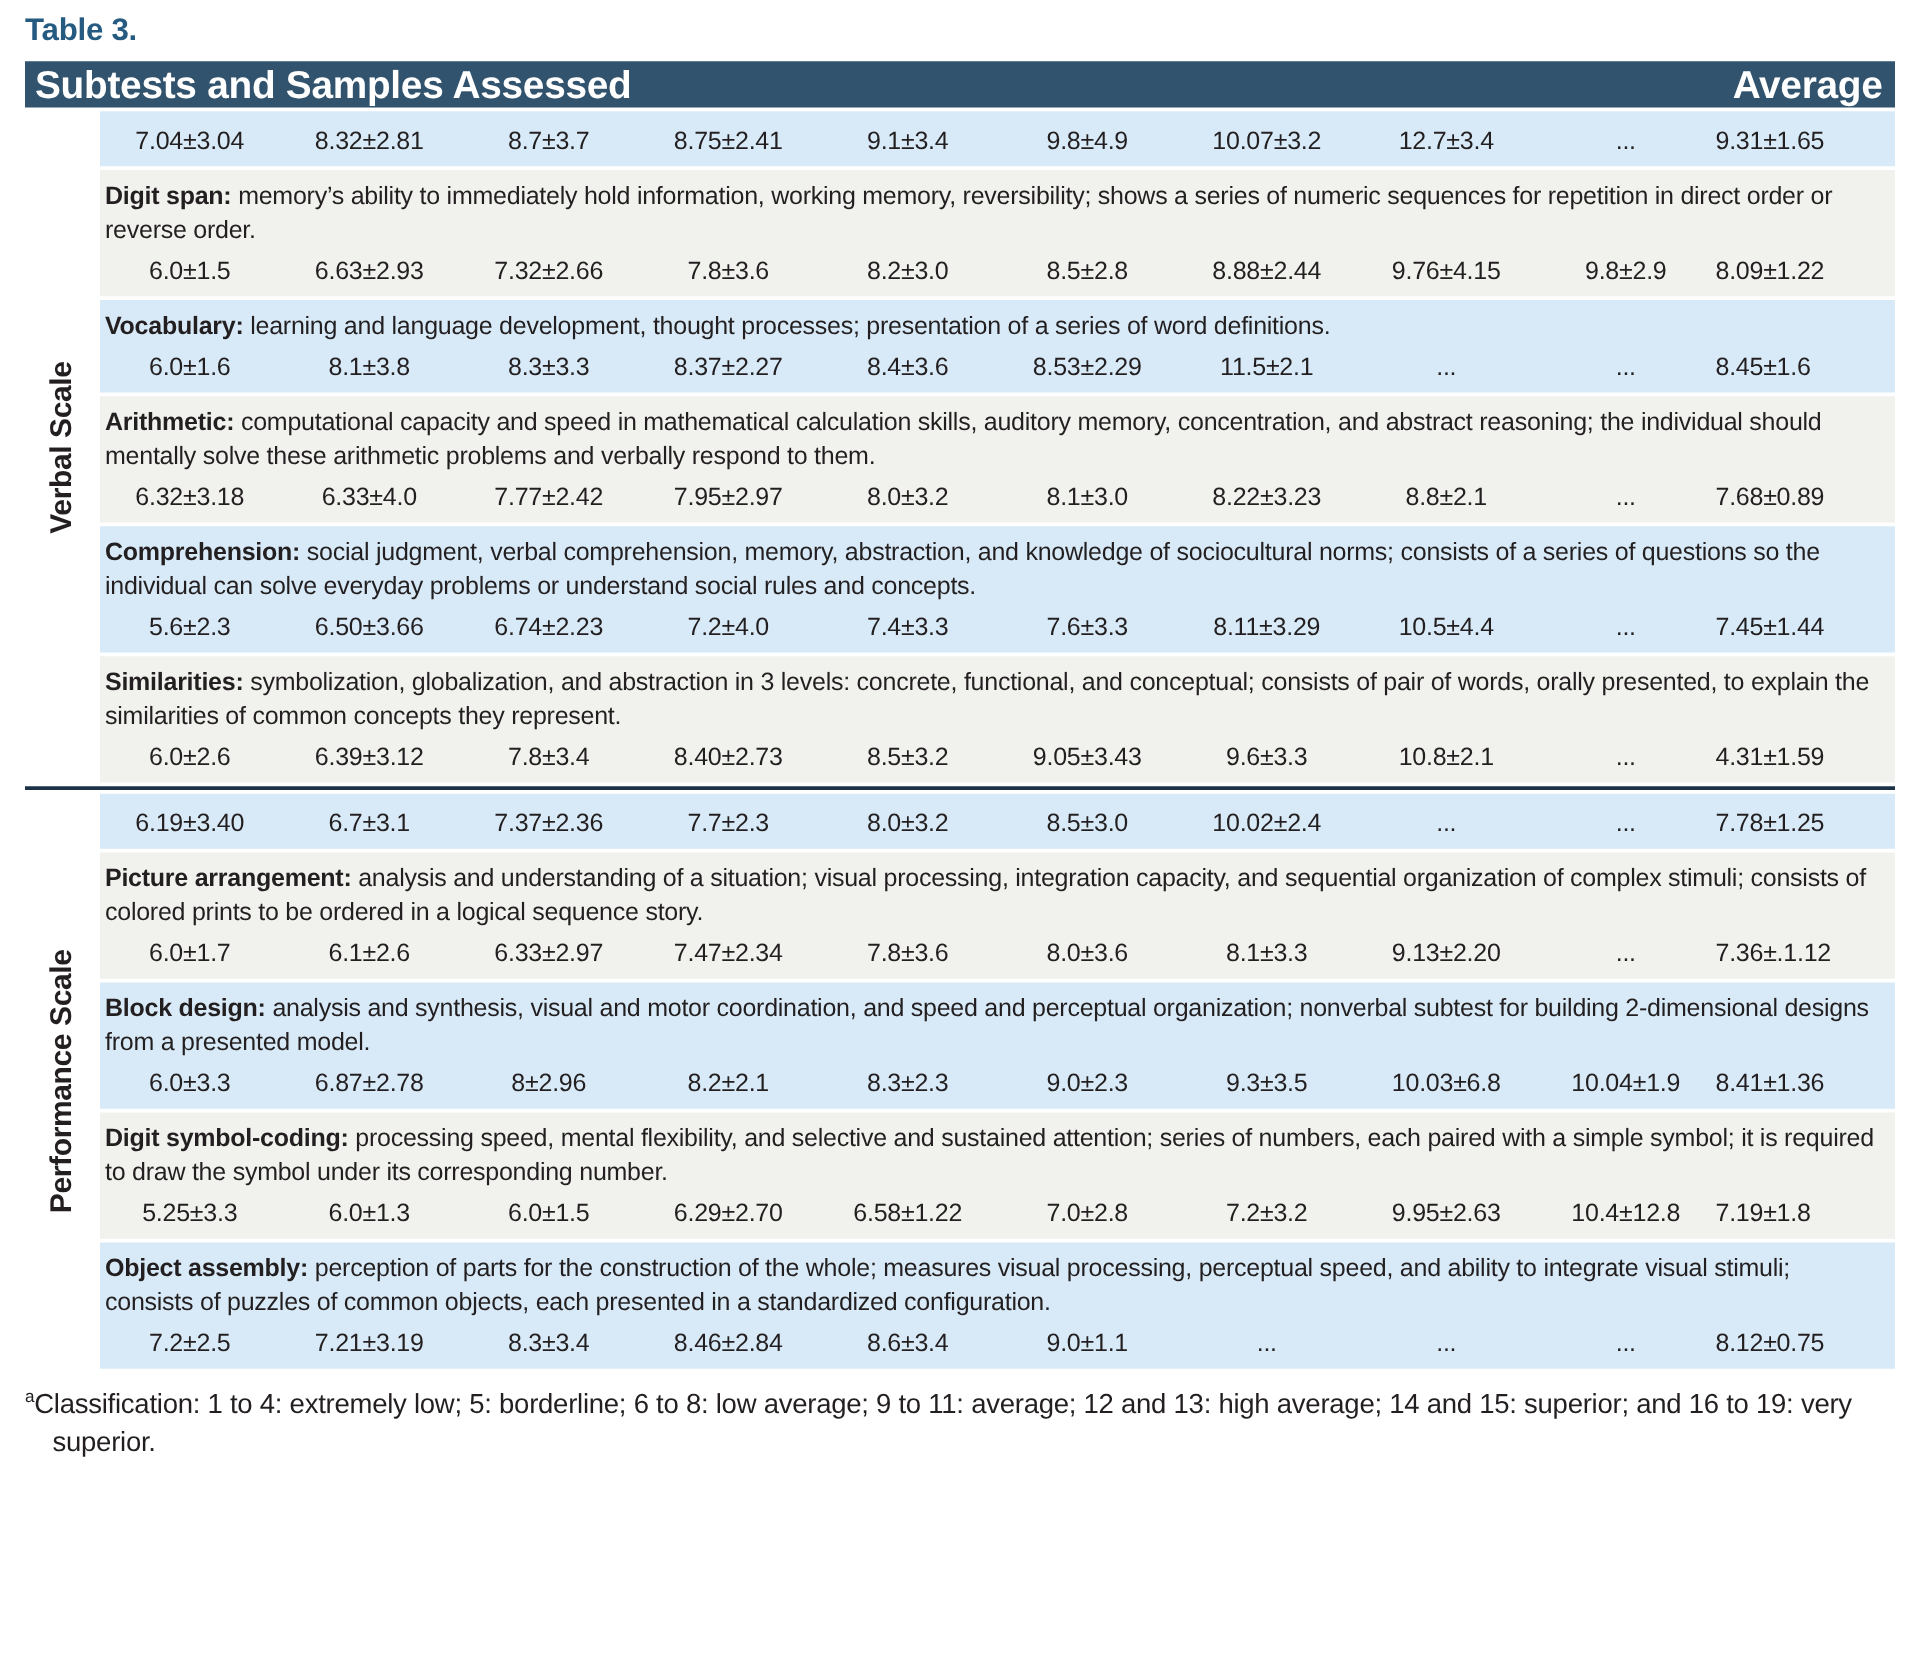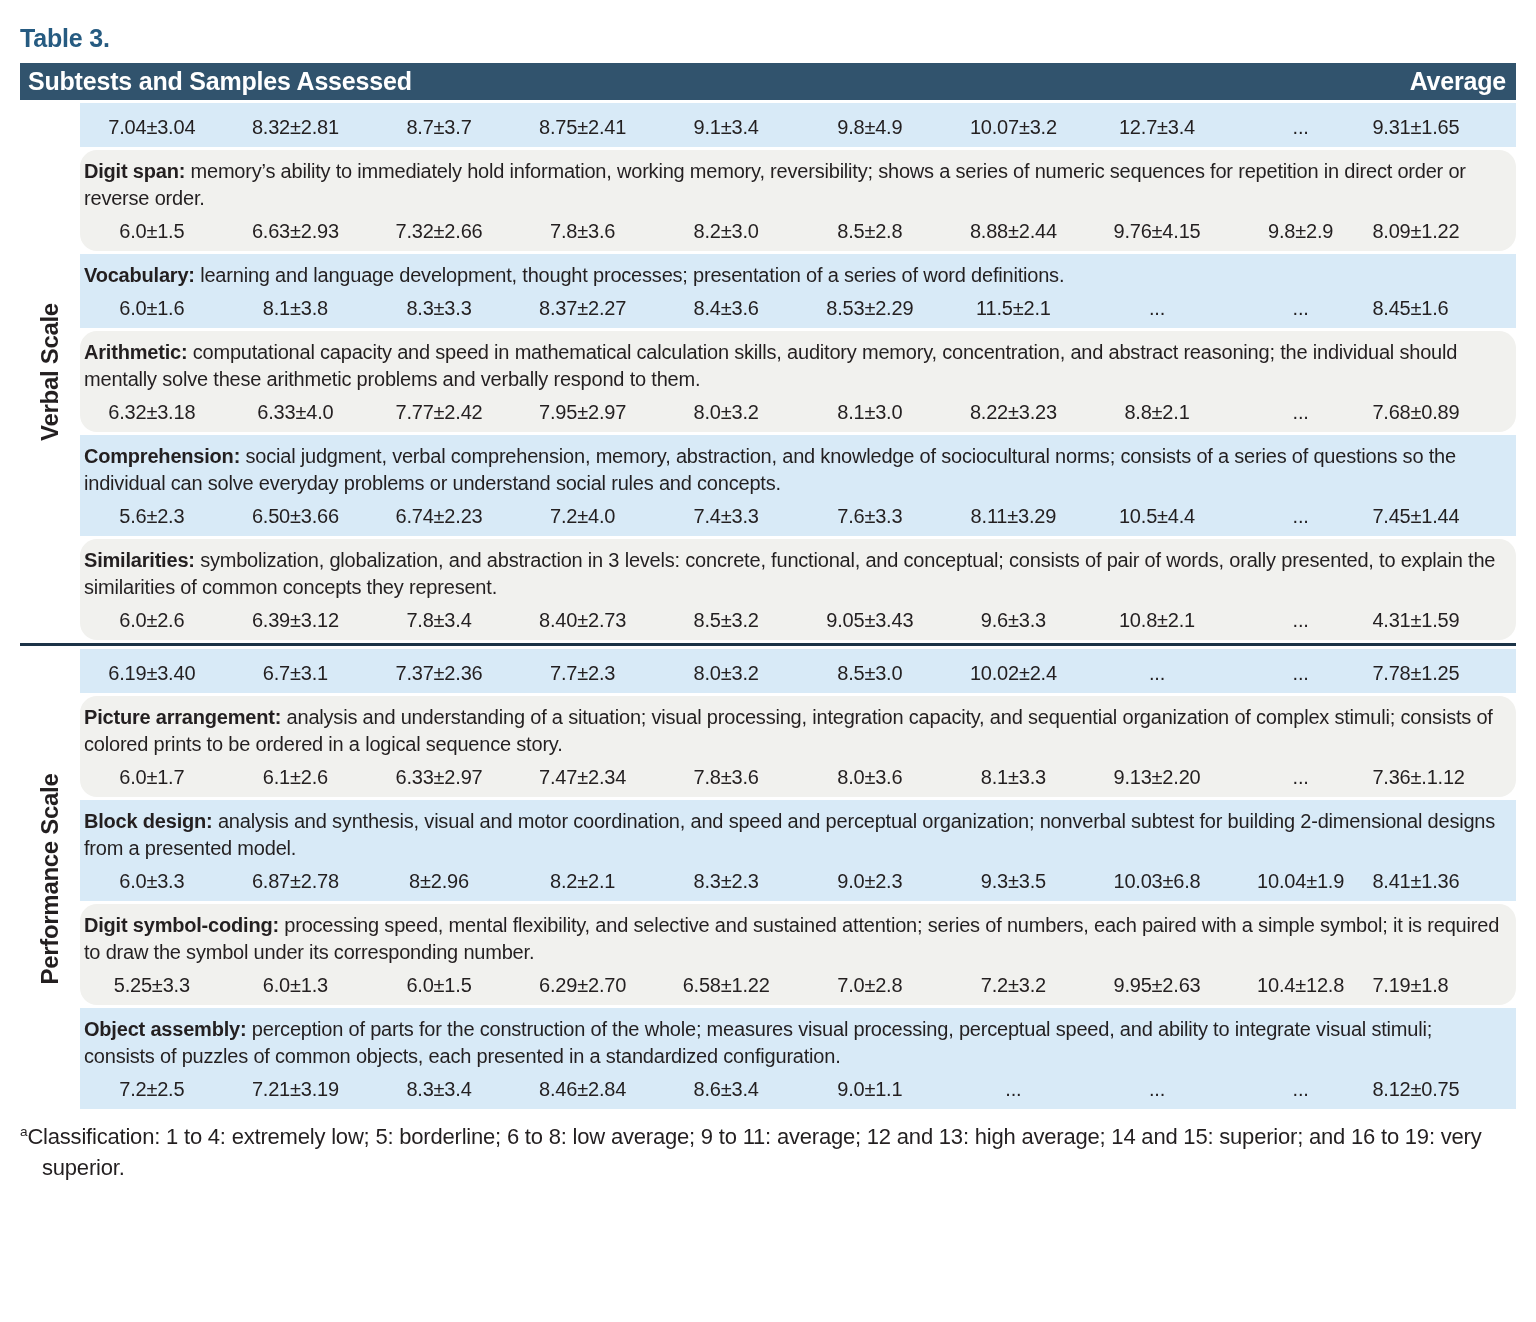--- a/index.html
+++ b/index.html
@@ -8,52 +8,52 @@
     background: #ffffff;
     font-family: "Liberation Sans", sans-serif;
     color: var(--text, #231f20);
     -webkit-font-smoothing: antialiased;
   }
   .page { padding: 10px 20px 0 20px; }
 
   .table-label {
     color: var(--title-blue, #265b81);
     font-size: 25px; font-weight: bold; letter-spacing: -0.2px;
-    margin: 14px 0 10px 0;
+    margin: 0 0 10px 0;
   }
   .title {
     color: var(--title-blue, #265b81);
     font-size: 31px; font-weight: bold; line-height: 38px; letter-spacing: -0.3px;
     margin: 0 0 18px 0; max-width: 1450px;
   }
   .title sup { font-size: 60%; line-height: 0; }
 
   .header-bar {
     background: var(--header-bar, #31536d);
     color: #ffffff; height: 37px;
     display: flex; align-items: center; justify-content: space-between;
     padding: 0 10px 0 8px; box-sizing: border-box;
-    font-size: 25px; font-weight: bold; letter-spacing: -0.2px;
+    font-size: 31px; font-weight: bold; letter-spacing: -0.2px;
   }
 
   .table-body { margin-top: 3px; }
   .section { display: flex; }
   .scale-col { flex: 0 0 60px; position: relative; background: #ffffff; }
   .scale-label {
     position: absolute; top: 50%; left: 50%;
     transform: translate(-50%, -50%) rotate(-90deg);
     white-space: nowrap;
     font-size: 24px; font-weight: bold; letter-spacing: -0.3px;
     color: #231f20;
   }
   .rows { flex: 1 1 auto; display: flex; flex-direction: column; gap: 3px; min-width: 0; }
 
   .block { padding-top: 5px; }
   .stripe-blue { background: var(--stripe-blue, #d8eaf7); }
-  .stripe-gray { background: var(--stripe-gray, #f1f1ee); border-radius: 17px; }
+  .stripe-gray { background: var(--stripe-gray, #f1f1ee); }
 
   .desc {
     margin: 0; padding: 3px 14px 0 4px;
     font-size: 20px; line-height: 27px; letter-spacing: -0.2px;
   }
   .desc b { font-weight: bold; }
 
   .values-row {
     display: grid; grid-template-columns: repeat(10, 1fr);
     align-items: center; height: 39px;

